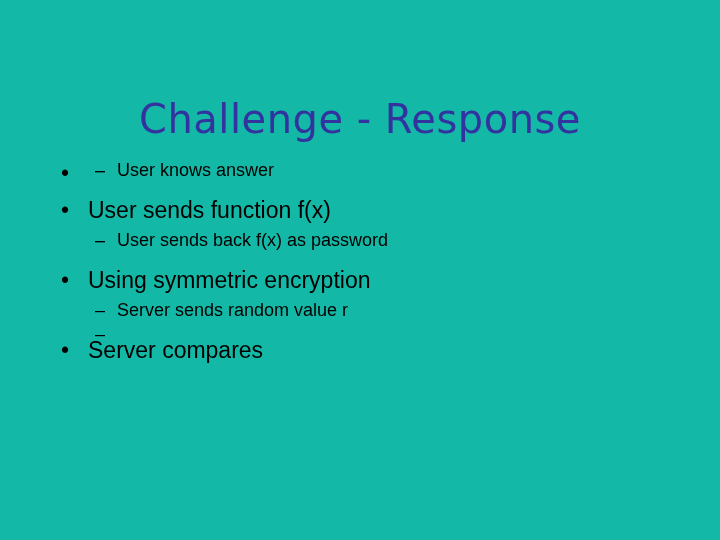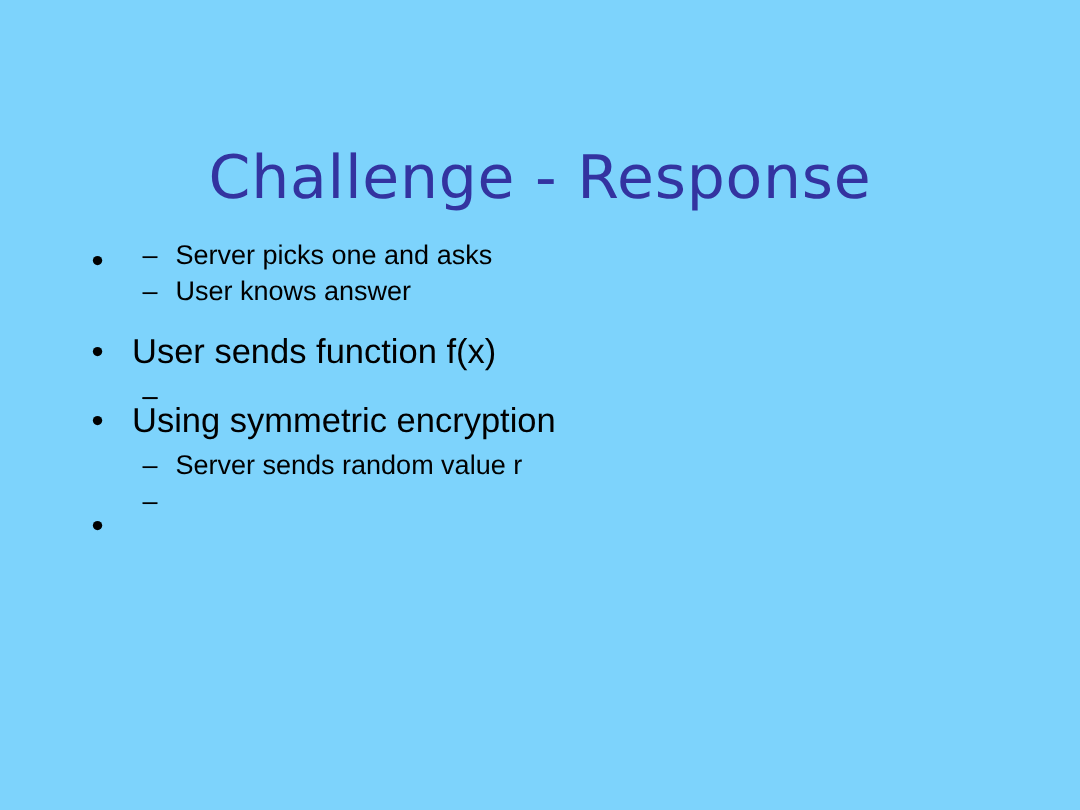--- a/index.html
+++ b/index.html
@@ -11,21 +11,21 @@
     height: 540px;
     background: #ffffff;
     font-family: "Liberation Sans", sans-serif;
     overflow: hidden;
   }
 
   #slide {
     position: relative;
     width: 720px;
     height: 540px;
-    background: #7dd3fc;
+    background: #14b8a6;
   }
 
   
   #slide-title {
     position: absolute;
     left: 0;
     top: 70px;
     width: 720px;
     text-align: center;
     font-family: "DejaVu Sans", sans-serif;
@@ -105,21 +105,20 @@
 
   <div id="slide-body">
 
     <div class="bullet-group">
       <div class="l1">
         <span class="marker">•</span>
       </div>
       <div class="sub-list">
         <div class="l2">
           <span class="marker">–</span>
-          <span>Server picks one and asks</span>
         </div>
         <div class="l2">
           <span class="marker">–</span>
           <span>User knows answer</span>
         </div>
       </div>
     </div>
 
     <div class="group-gap"></div>
 
@@ -127,20 +126,21 @@
       <div class="l1">
         <span class="marker">•</span>
         <span>User sends function f(x)</span>
       </div>
       <div class="sub-list">
         <div class="l2">
           <span class="marker">–</span>
         </div>
         <div class="l2">
           <span class="marker">–</span>
+          <span>User sends back f(x) as password</span>
         </div>
       </div>
     </div>
 
     <div class="group-gap"></div>
 
     <div class="bullet-group">
       <div class="l1">
         <span class="marker">•</span>
         <span>Using symmetric encryption</span>
@@ -154,17 +154,18 @@
           <span class="marker">–</span>
         </div>
       </div>
     </div>
 
     <div class="group-gap"></div>
 
     <div class="bullet-group">
       <div class="l1">
         <span class="marker">•</span>
+        <span>Server compares</span>
       </div>
     </div>
 
   </div>
 </div>
 
 </body></html>

